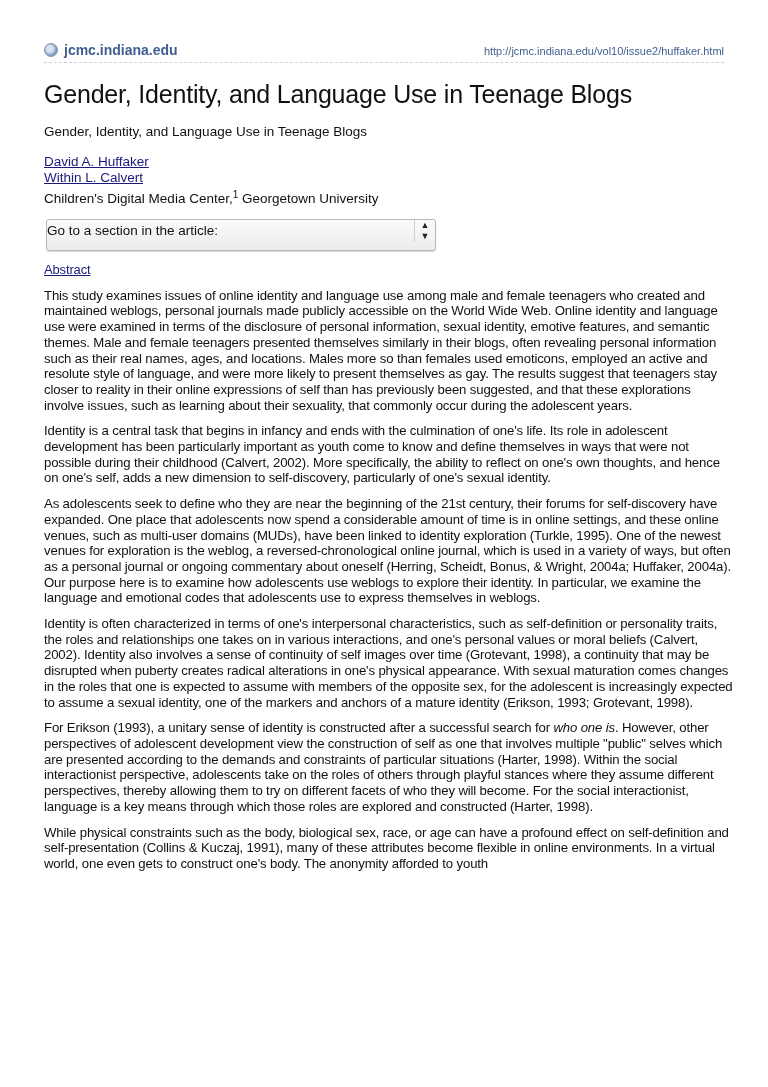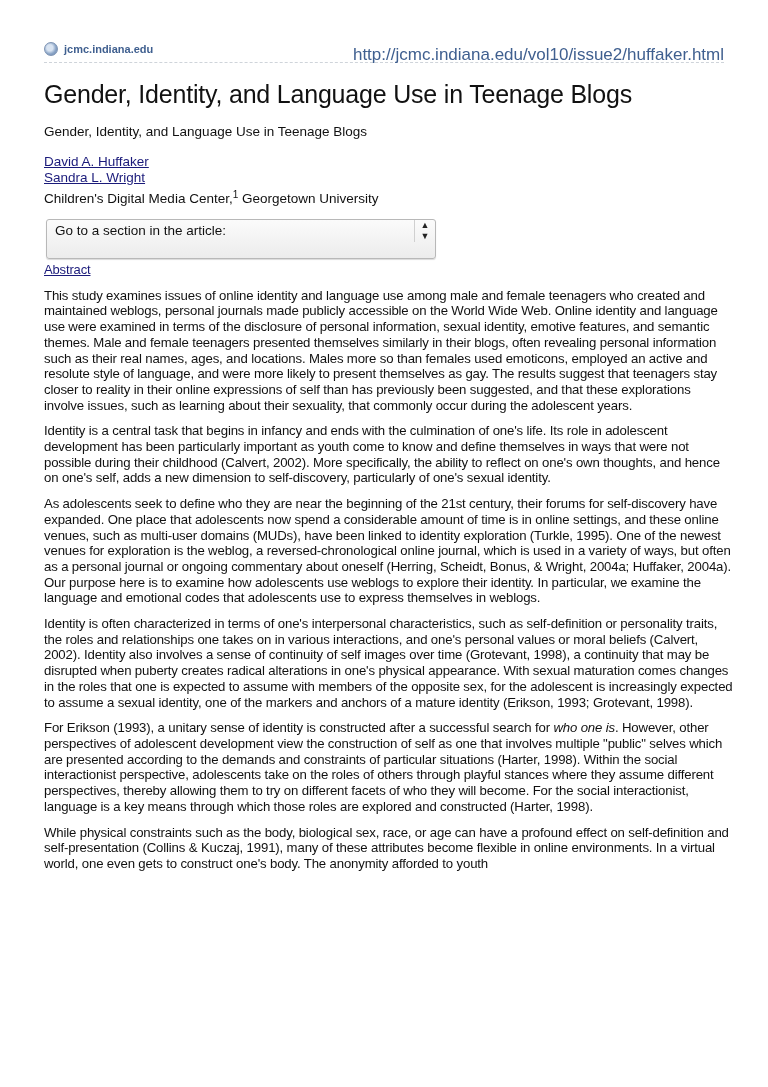--- a/index.html
+++ b/index.html
@@ -1,36 +1,36 @@
 <!DOCTYPE html>
 <html><head>
 <meta charset="utf-8">
 <style>
   html, body { margin: 0; padding: 0; background: #ffffff; }
   body { width: 768px; height: 1087px; position: relative; overflow: hidden;
          font-family: "Liberation Sans", sans-serif; color: #111; }
   .header { position: absolute; left: 44px; top: 40px; width: 680px; height: 22px;
             border-bottom: 1px dashed #cfd4da; }
   .site { position: absolute; left: 0; top: 2px; display: flex; align-items: center;
-          font-size: 11px; font-weight: bold; color: #3f5f8f; }
+          font-size: 14px; font-weight: bold; color: #3f5f8f; }
   .globe { width: 14px; height: 14px; border-radius: 50%; margin-right: 6px;
            background: radial-gradient(circle at 40% 40%, #d9e4f2 0 30%, #8aa4c6 60%, #6a86ad 100%);
            border: 1px solid #7d93b3; box-sizing: border-box; }
-  .url { position: absolute; right: 0; top: 5px; font-size: 17px; color: #3f5f8f; }
+  .url { position: absolute; right: 0; top: 5px; font-size: 11px; color: #3f5f8f; }
   h1 { position: absolute; left: 44px; top: 80px; margin: 0; font-weight: normal;
        font-size: 25px; color: #111; letter-spacing: -0.2px; }
   .subtitle { position: absolute; left: 44px; top: 124px; font-size: 13.5px; }
   .authors { position: absolute; left: 44px; top: 154px; font-size: 13.5px; line-height: 16px; }
   a, .link { color: #1a1a7a; text-decoration: underline; cursor: pointer; }
   .affil { font-size: 13.5px; text-align: center; }
   sup { font-size: 10px; }
-  .select { position: absolute; left: 46px; top: 219px; width: 390px; height: 40px;
+  .select { position: absolute; left: 46px; top: 219px; width: 390px; height: 32px;
             border: 1px solid #b8b8b8; border-radius: 3px; box-sizing: border-box;
             background: linear-gradient(#fbfbfb, #ececec); box-shadow: 0 1px 1px rgba(0,0,0,0.15);
-            font-size: 13.5px; line-height: 22px; padding-left: 8px; cursor: pointer; }
+            font-size: 13.5px; line-height: 22px; cursor: pointer; }
   .select .arrow { position: absolute; right: 0; top: 0; width: 20px; height: 22px;
                    border-left: 1px solid #d0d0d0; text-align: center; font-size: 9px; line-height: 11px;
                    color: #222; padding-top: 0px; }
   .content { position: absolute; left: 44px; top: 262px; width: 690px; font-size: 13.2px;
              line-height: 15.7px; letter-spacing: -0.15px; }
   .content p { margin: 0 0 10px 0; }
   .content .sec { margin: 0 0 10px 0; display: block; }
   .content .sec a { font-size: 13px; margin-top: 36px; }
 </style>
 </head>
@@ -42,21 +42,21 @@
     <span>jcmc.indiana.edu</span>
   </div>
   <div class="url">http://jcmc.indiana.edu/vol10/issue2/huffaker.html</div>
 </div>
 
 <h1>Gender, Identity, and Language Use in Teenage Blogs</h1>
 <div class="subtitle">Gender, Identity, and Language Use in Teenage Blogs</div>
 
 <div class="authors">
   <a>David A. Huffaker</a><br>
-  <a>Sandra L. Wright</a><br>
+  <a>Within L. Calvert</a><br>
   <span class="affil"><span>Children's Digital Media Center,</span><sup>1</sup><span> Georgetown University</span></span>
 </div>
 
 <div class="select">
   <span>Go to a section in the article:</span>
   <span class="arrow">▲<br>▼</span>
 </div>
 
 <div class="content">
   <span class="sec"><a>Abstract</a></span>

